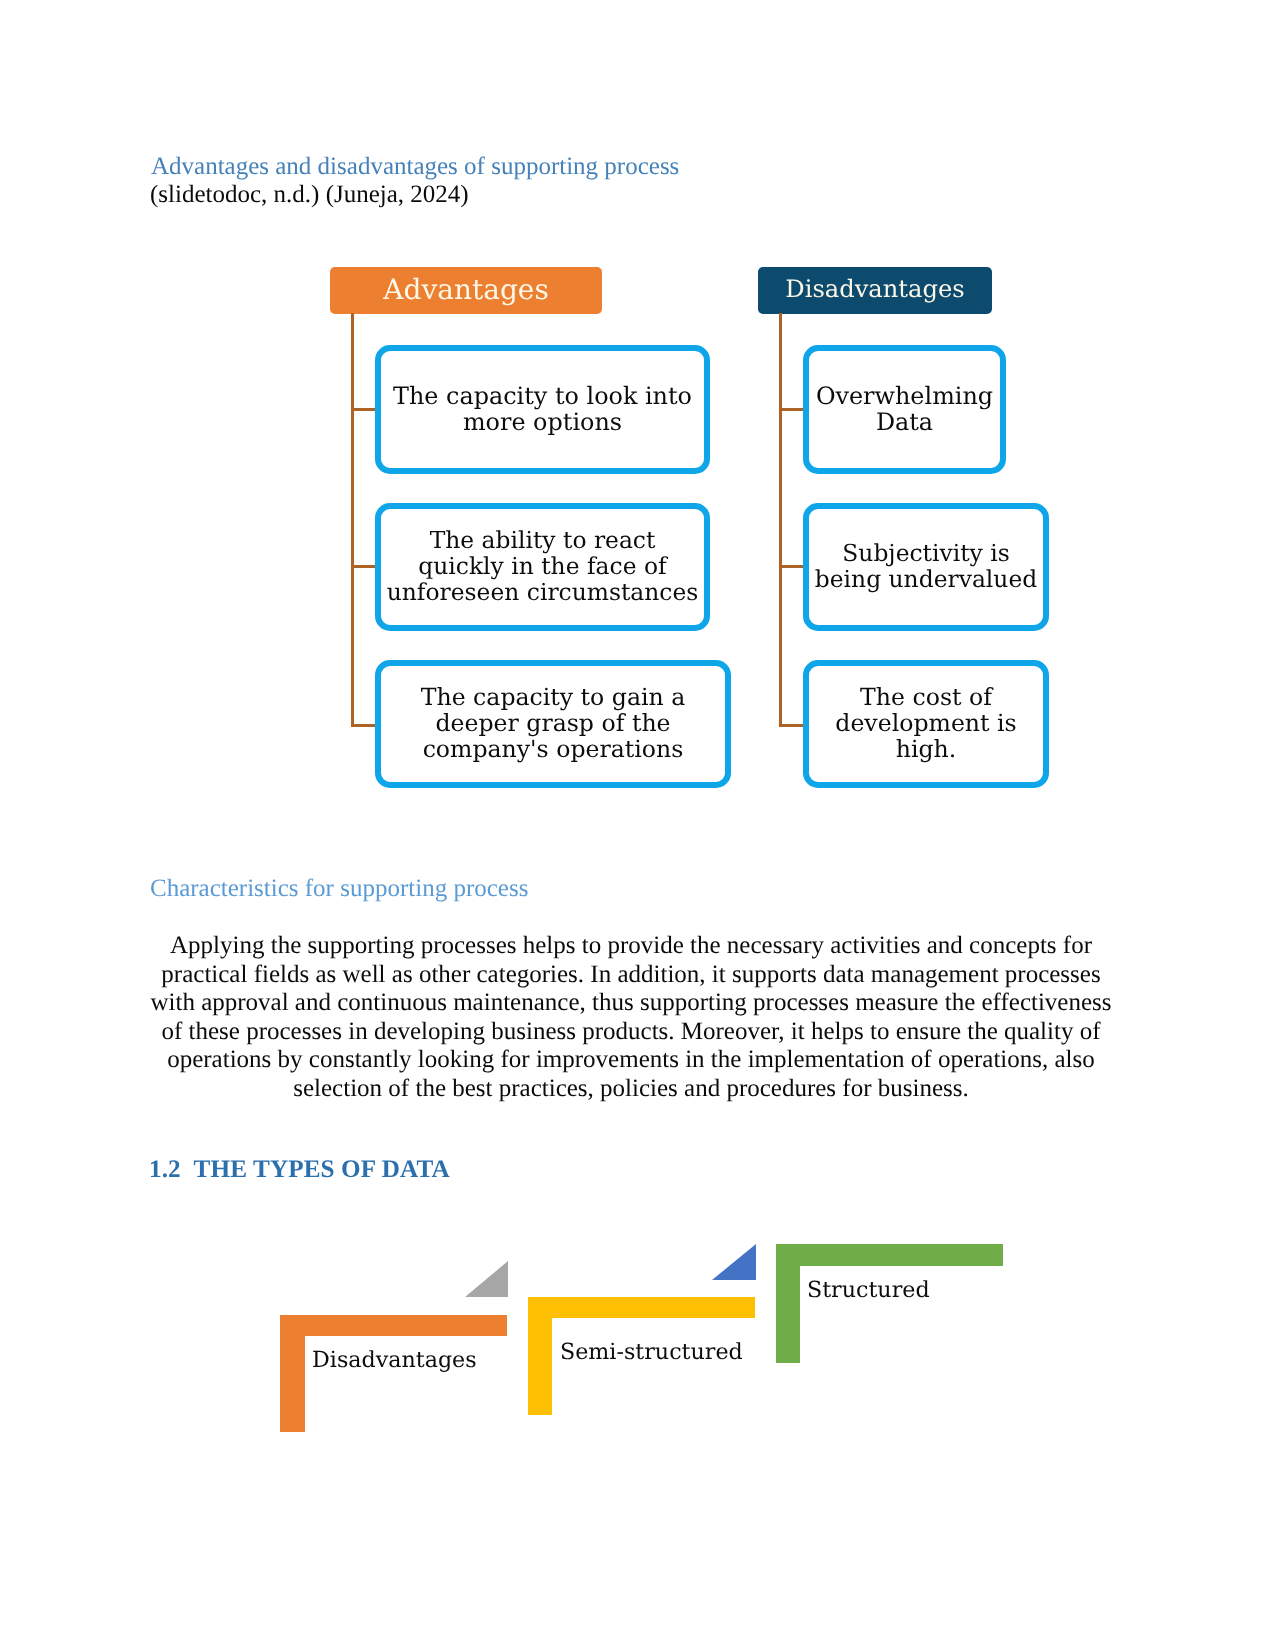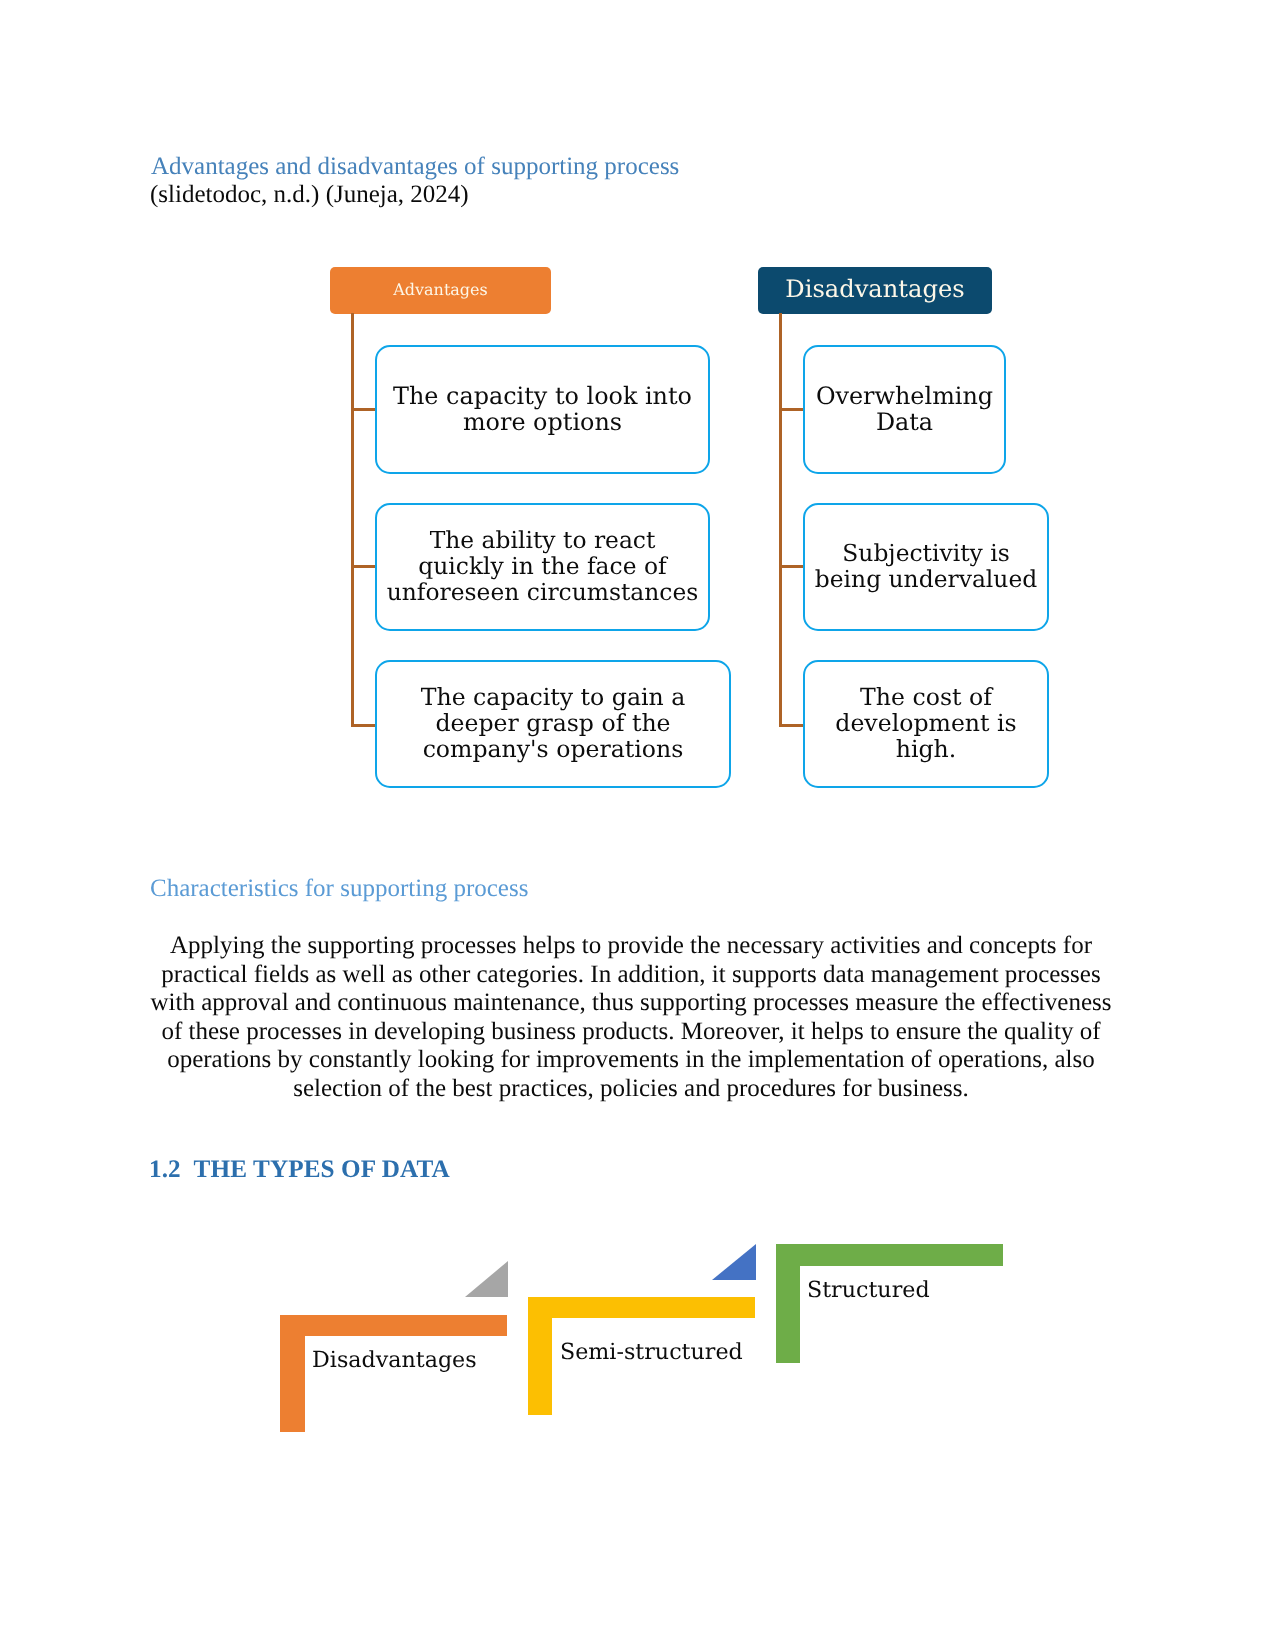--- a/index.html
+++ b/index.html
@@ -10,41 +10,41 @@
   .abs{position:absolute;}
 
   .h3-blue{color:#4682BA;font-size:25px;line-height:28.5px;white-space:nowrap;}
   .subcite{color:#0b0b0b;font-size:25px;line-height:28.5px;white-space:nowrap;}
   .h3-blue2{color:#5B9BD5;font-size:25px;line-height:28.5px;white-space:nowrap;}
   .h2-blue{color:#2C6FAD;font-size:25.2px;font-weight:bold;line-height:28px;white-space:nowrap;letter-spacing:0.1px;}
   .para{color:#0b0b0b;font-size:25px;line-height:28.5px;text-align:center;}
 
   .hdr-box{background:#ED7F31;border-radius:5px;color:#fdf7e8;
            font-family:"DejaVu Serif",serif;text-align:center;}
-  .node-box{background:#fff;border:2px solid #0ea5e9;border-radius:15px;
+  .node-box{background:#fff;border:6px solid #0ea5e9;border-radius:15px;
             font-family:"DejaVu Serif",serif;color:#0c0c0c;text-align:center;
             display:flex;align-items:center;justify-content:center;}
   .node-box span{display:block;width:100%;}
   .conn{background:#AE6326;position:absolute;}
 
   .lshape{position:absolute;}
   .tri{position:absolute;width:0;height:0;}
   .dlabel{position:absolute;font-family:"DejaVu Serif",serif;color:#0c0c0c;white-space:nowrap;}
 </style>
 </head>
 <body>
 
 <div class="page">
 
   <div class="abs h3-blue" style="left:151px;top:153px;">Advantages and disadvantages of supporting process</div>
   <div class="abs subcite" style="left:150px;top:181px;">(slidetodoc, n.d.) (Juneja, 2024)</div>
 
   <div>
 
-    <div class="abs hdr-box" style="left: 330px; top: 267px; width: 221px; height: 47px; line-height: 45px; font-size: 16px; background-color: rgb(237, 127, 49);">
+    <div class="abs hdr-box" style="left: 330px; top: 267px; width: 272px; height: 47px; line-height: 45px; font-size: 28px; background-color: rgb(237, 127, 49);">
       <span>Advantages</span>
     </div>
     <div class="conn" style="left:351px;top:313px;width:2.6px;height:414px;"></div>
     <div class="conn" style="left:351px;top:408px;width:26px;height:2.6px;"></div>
     <div class="conn" style="left:351px;top:565px;width:26px;height:2.6px;"></div>
     <div class="conn" style="left:351px;top:724px;width:26px;height:2.6px;"></div>
 
     <div class="abs node-box" style="left:375px;top:345px;width:335px;height:129px;font-size:23.9px;line-height:25.9px;padding:0 2px;box-sizing:border-box;">
       <span>The capacity to look into<br>more options</span>
     </div>

